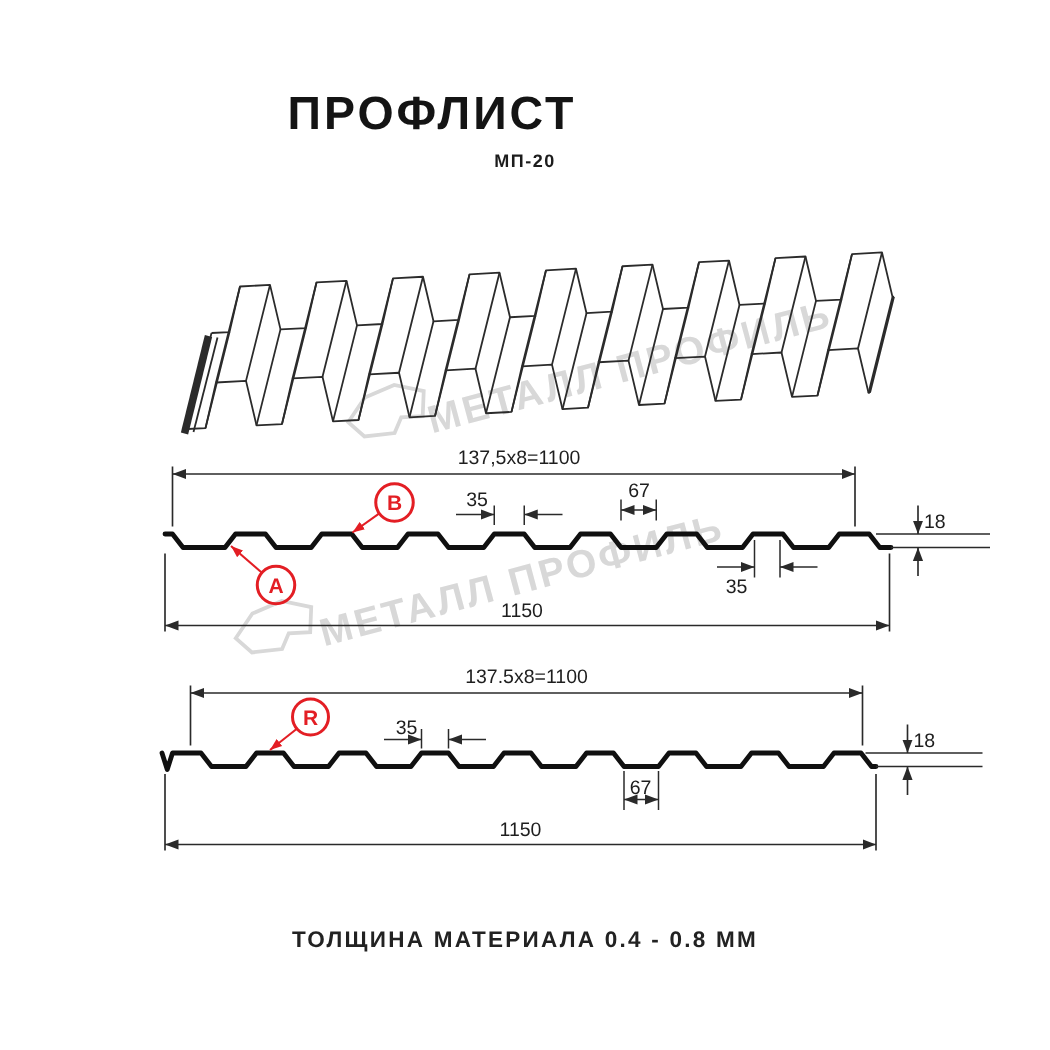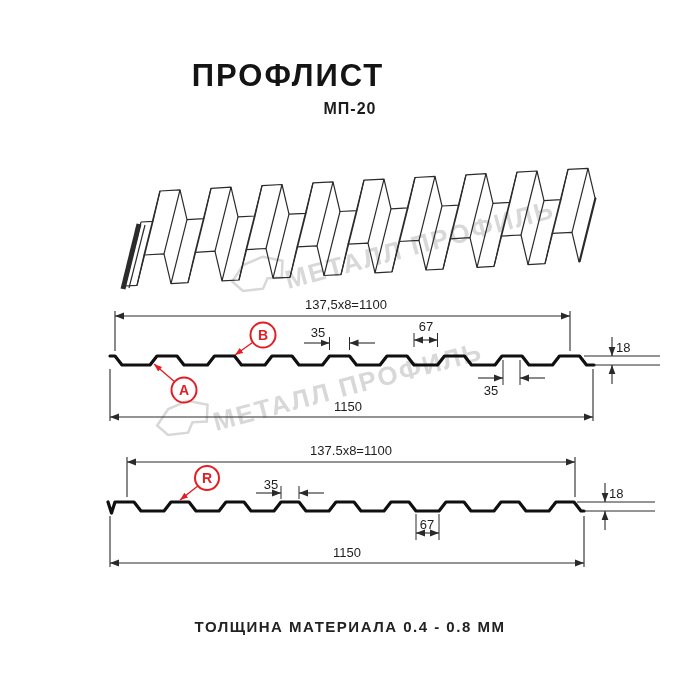--- a/index.html
+++ b/index.html
@@ -6,21 +6,21 @@
   .canvas{
     position:relative;width:700px;height:700px;background:#ffffff;
     font-family:"Liberation Sans",sans-serif;overflow:hidden;
   }
   .title{
     position:absolute;top:60px;left:0;width:576px;text-align:center;
     font-size:31px;font-weight:bold;letter-spacing:2px;color:#141414;line-height:1;
   }
   .subtitle{
     position:absolute;top:101px;left:0;width:700px;text-align:center;
-    font-size:16px;font-weight:600;letter-spacing:1px;color:#1c1c1c;line-height:1;
+    font-size:12px;font-weight:600;letter-spacing:1px;color:#1c1c1c;line-height:1;
   }
   .footer-note{
     position:absolute;top:618px;left:0;width:700px;text-align:center;
     font-size:15px;font-weight:600;letter-spacing:1.5px;color:#222;line-height:1.2;
   }
   svg{position:absolute;top:0;left:0;}
   .dim-line{stroke:#2a2a2a;stroke-width:1.1;fill:none;}
   .thin{stroke:#2a2a2a;stroke-width:1;fill:none;}
   .profile{stroke:#101010;stroke-width:3.2;fill:none;stroke-linejoin:round;stroke-linecap:round;}
   .dim-text{font-size:13px;fill:#1e1e1e;}

